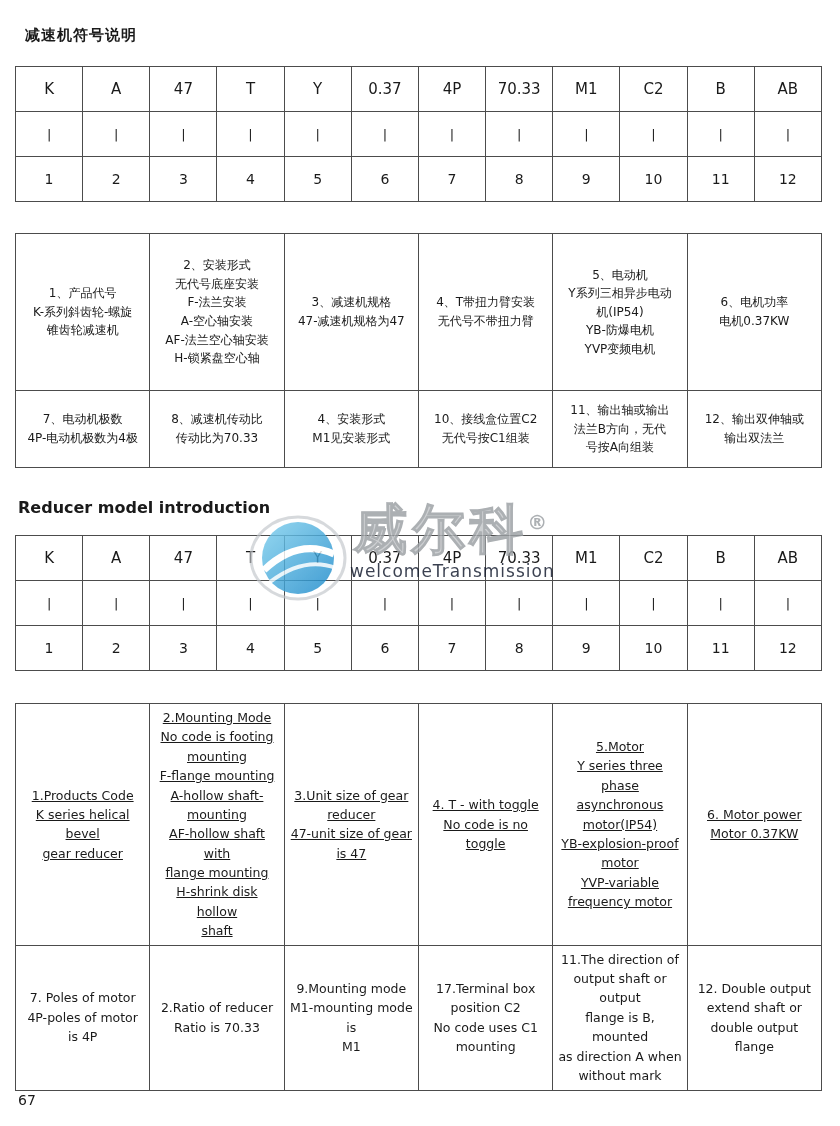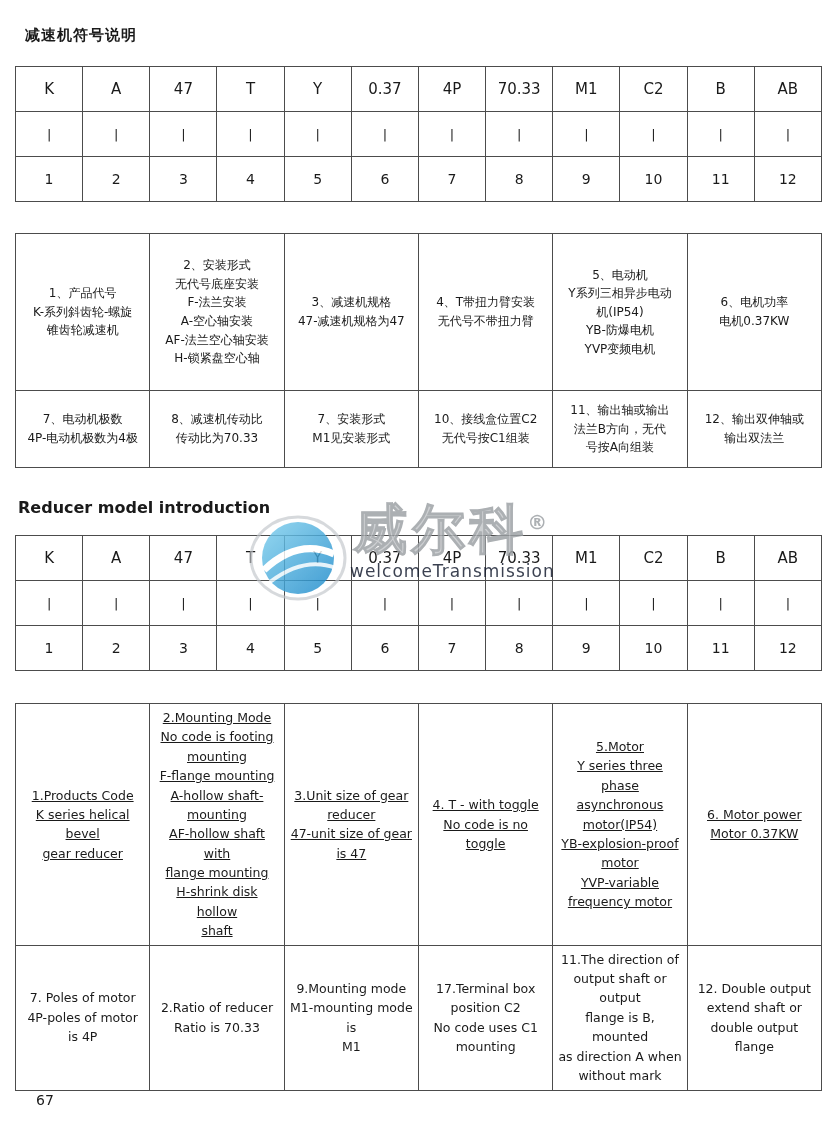--- a/index.html
+++ b/index.html
@@ -61,21 +61,21 @@
   .wm-reg {
     font-size: 20px; color: #9b9fa3; vertical-align: super;
     -webkit-text-stroke: 0;
   }
   .wm-subtitle {
     font-size: 17px; color: #0f172a; letter-spacing: 1px;
     margin-top: 2px;
   }
 
   .page-number {
-    position: absolute; left: 36px; top: 1092px;
+    position: absolute; left: 18px; top: 1092px;
     font-size: 14px;
   }
 </style>
 </head>
 <body>
 
 <div class="page">
 
   <div class="title-zh">减速机符号说明</div>
 
@@ -148,21 +148,21 @@
 YB-防爆电机
 YVP变频电机</td>
       <td>6、电机功率
 电机0.37KW</td>
     </tr>
     <tr class="row2">
       <td>7、电动机极数
 4P-电动机极数为4极</td>
       <td>8、减速机传动比
 传动比为70.33</td>
-      <td>7、安装形式
+      <td>4、安装形式
 M1见安装形式</td>
       <td>10、接线盒位置C2
 无代号按C1组装</td>
       <td>11、输出轴或输出
 法兰B方向，无代
 号按A向组装</td>
       <td>12、输出双伸轴或
 输出双法兰</td>
     </tr>
   </tbody>

